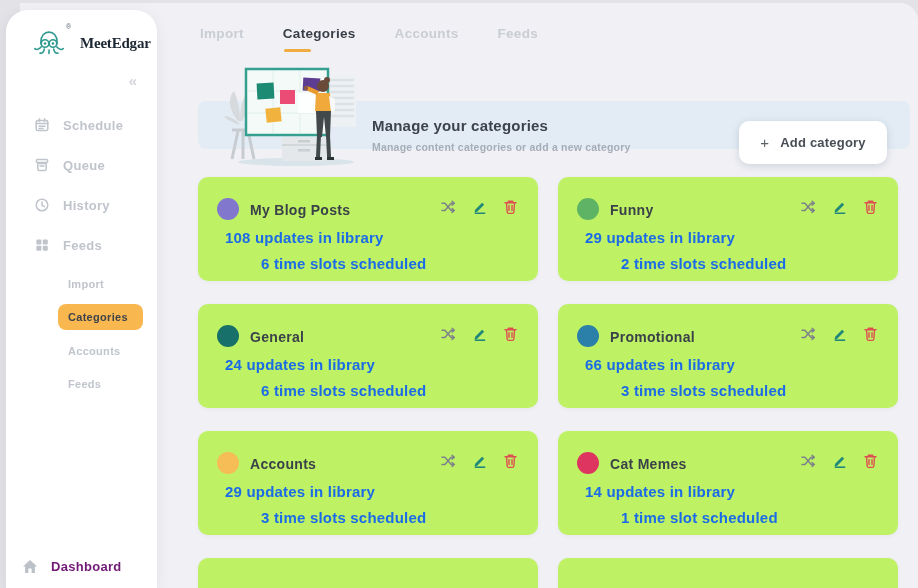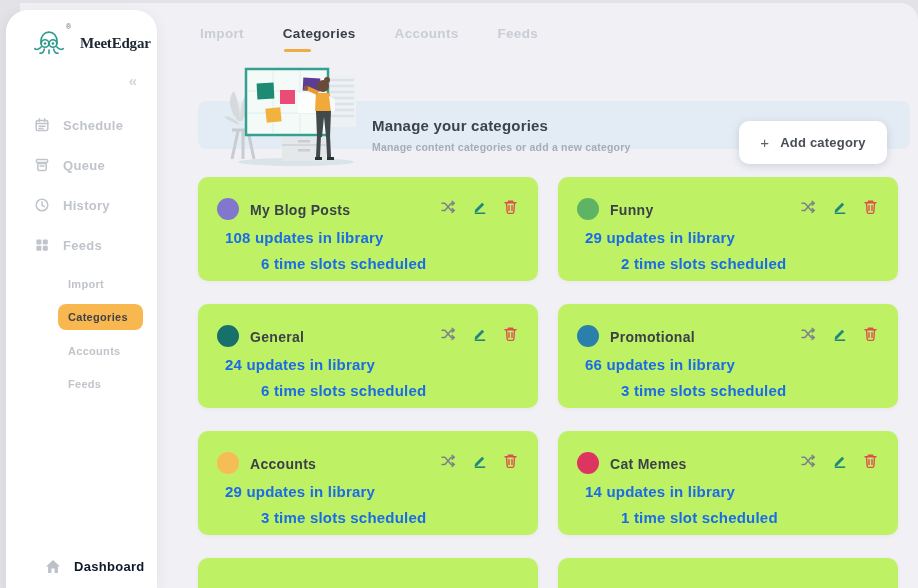--- a/index.html
+++ b/index.html
@@ -50,22 +50,22 @@
     cursor:pointer;
   }
   .subnav-item.active { padding-left:0; height:34px; }
   .subnav-item.active span {
     margin-left:52px; background:#f9b750; color:#3e434a;
     padding:7px 15px 7px 10px; border-radius:8px;
   }
   .sidebar-footer {
     position:absolute; left:0; right:0; bottom:0;
     display:flex; align-items:center; gap:13px;
-    padding:10px 0 14px 39px;
-    color:#0f172a; font-size:13px; font-weight:700; letter-spacing:.3px;
+    padding:10px 0 14px 16px;
+    color:#701a75; font-size:13px; font-weight:700; letter-spacing:.3px;
     cursor:pointer;
   }
 
   
   .tabs { display:flex; gap:39px; padding:23px 0 0 43px; }
   .tab {
     position:relative; font-size:13.5px; font-weight:700; letter-spacing:.3px;
     color:#c9cdd4; cursor:pointer; padding-bottom:9px;
   }
   .tab.active { color:#393f47; }

